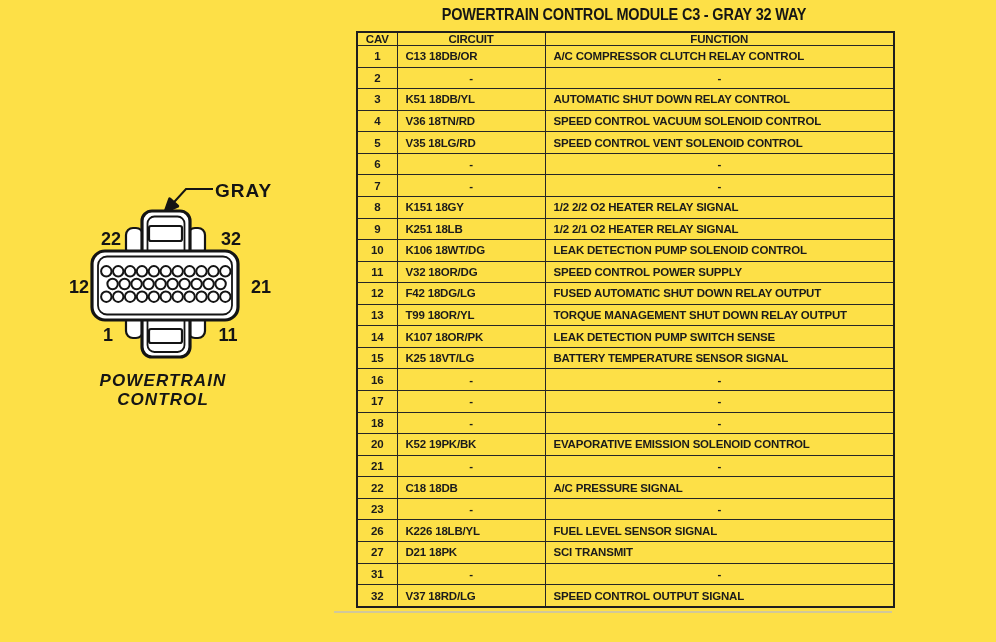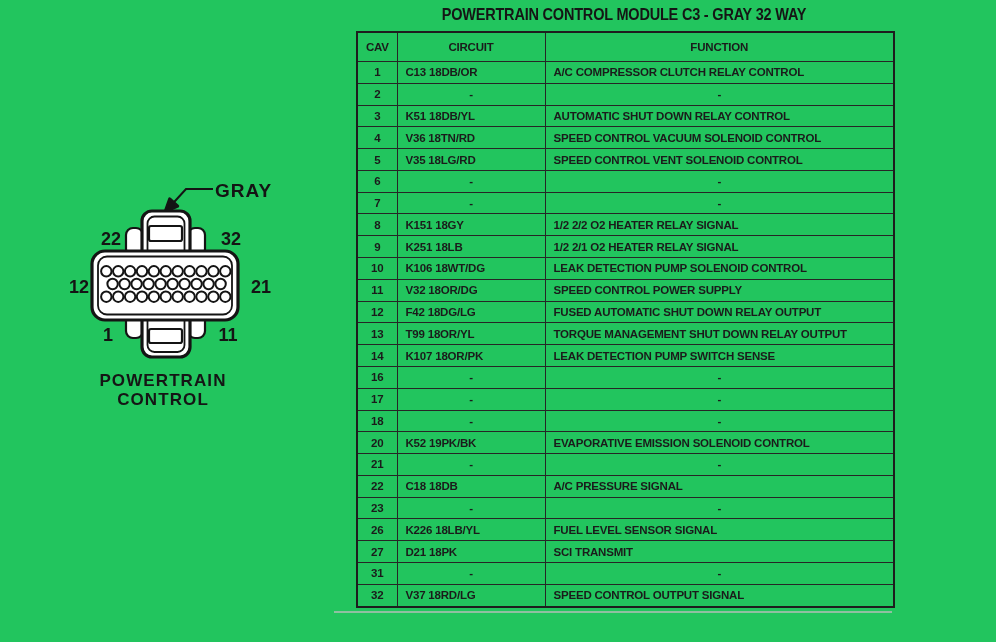--- a/index.html
+++ b/index.html
@@ -1,20 +1,20 @@
 <!DOCTYPE html>
 <html><head>
 <meta charset="utf-8">
 <style>
   html, body { margin: 0; padding: 0; background: #ffffff; }
   #page {
     position: relative;
     width: 996px;
     height: 642px;
-    background: #22c55e;
+    background: #fde047;
     font-family: "Liberation Sans", sans-serif;
     color: #1b1b1b;
     overflow: hidden;
   }
   
   .doc-title {
     position: absolute;
     left: 356px;
     top: 7px;
     width: 536px;
@@ -44,21 +44,21 @@
   table.pinout col.c-circuit { width: 148px; }
   table.pinout col.c-function { width: 349px; }
   table.pinout th, table.pinout td {
     border: 1px solid #262626;
     padding: 0 0 0 8px;
     overflow: hidden;
     white-space: nowrap;
     vertical-align: middle;
   }
   table.pinout { border: 2px solid #1e1e1e; }
-  table.pinout th { text-align: center; padding: 8px; font-size: 11.5px; }
+  table.pinout th { text-align: center; padding: 0; font-size: 11.5px; }
   table.pinout td.col-cav { text-align: center; padding: 0; }
   table.pinout td.dash { text-align: center; padding: 0; }
   .scan-rule {
     position: absolute;
     left: 334px;
     top: 611px;
     width: 558px;
     height: 2px;
     background: #bdbdbd;
     opacity: 0.7;
@@ -81,20 +81,21 @@
     position: absolute;
     left: 85px;
     top: 372px;
     width: 156px;
     text-align: center;
     font-size: 17px;
     font-weight: 700;
     letter-spacing: 1.1px;
     line-height: 18.5px;
     color: #151515;
+    font-style: italic;
   }
 </style>
 </head>
 <body>
 
 <div id="page">
 
   <div class="doc-title">POWERTRAIN CONTROL MODULE C3 - GRAY 32 WAY</div>
 
   <svg class="connector" width="235" height="192" viewBox="55 168 235 192">
@@ -253,20 +254,25 @@
           <td class="col-cav">13</td>
           <td class="col-circuit">T99 18OR/YL</td>
           <td class="col-function">TORQUE MANAGEMENT SHUT DOWN RELAY OUTPUT</td>
         </tr>
         <tr>
           <td class="col-cav">14</td>
           <td class="col-circuit">K107 18OR/PK</td>
           <td class="col-function">LEAK DETECTION PUMP SWITCH SENSE</td>
         </tr>
         <tr>
+          <td class="col-cav">15</td>
+          <td class="col-circuit">K25 18VT/LG</td>
+          <td class="col-function">BATTERY TEMPERATURE SENSOR SIGNAL</td>
+        </tr>
+        <tr>
           <td class="col-cav">16</td>
           <td class="col-circuit dash">-</td>
           <td class="col-function dash">-</td>
         </tr>
         <tr>
           <td class="col-cav">17</td>
           <td class="col-circuit dash">-</td>
           <td class="col-function dash">-</td>
         </tr>
         <tr>

